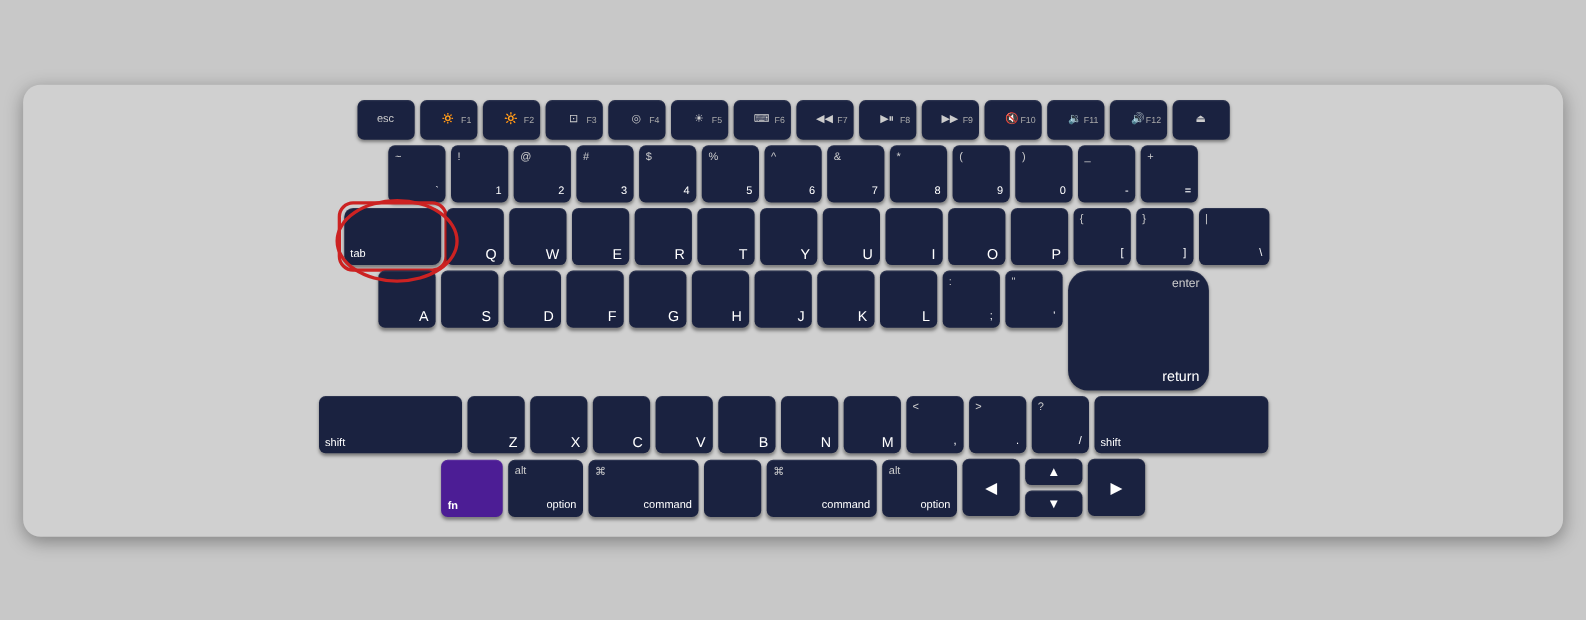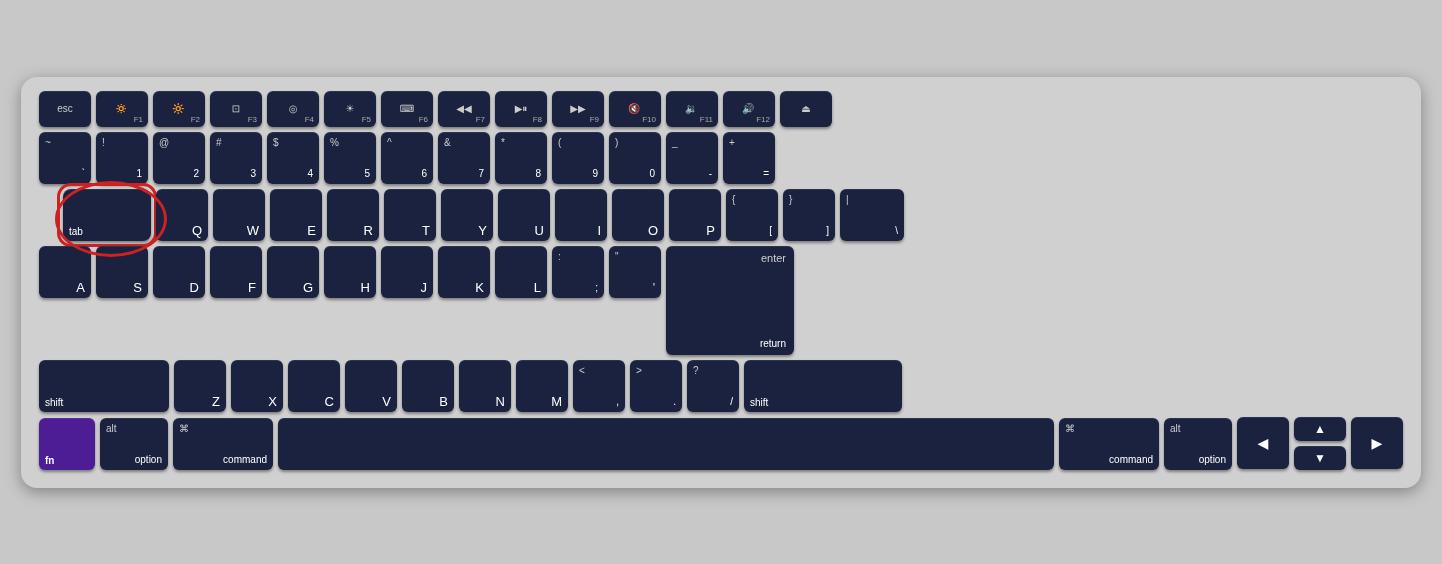--- a/index.html
+++ b/index.html
@@ -15,20 +15,21 @@
     }
     .keyboard {
       background: #d0d0d0;
       border-radius: 16px;
       padding: 14px 18px 18px 18px;
       display: flex;
       flex-direction: column;
       gap: 5px;
       box-shadow: 0 4px 16px rgba(0,0,0,0.35);
       width: 1400px;
+      align-items: center;
     }
     .key-row {
       display: flex;
       gap: 5px;
       align-items: flex-end;
     }
     .key {
       background: #1a2240;
       color: #ffffff;
       border-radius: 6px;
@@ -60,21 +61,21 @@
     .key.tab-key { min-width: 88px; }
     .key.caps { min-width: 104px; }
     .key.shift-left { min-width: 130px; }
     .key.shift-right { min-width: 158px; }
     .key.delete-key { min-width: 104px; }
     .key.enter-key {
       min-width: 120px;
       height: 109px;
       justify-content: flex-start;
       padding-top: 6px;
-      border-radius: 6px;
+      border-radius: 18px;
     }
     .key.space { flex: 1; }
     .key.fn-key { min-width: 56px; background: #4c1d95; font-weight: bold; }
     .key.control-key { min-width: 76px; background: #c0392b; }
     .key.arrow-key { min-width: 52px; height: 26px; }
     .key.tab-key.highlighted {
       outline: 3px solid #cc2222;
       outline-offset: 3px;
       border-radius: 8px;
       margin-left: 24px;
@@ -90,21 +91,21 @@
     .key.fn-row .fn-icon {
       font-size: 10px;
       text-align: center;
       color: #ccc;
       line-height: 1.2;
     }
     .key.fn-row .fn-num {
       font-size: 8px;
       color: #aaa;
       position: absolute;
-      bottom: 3px;
+      bottom: 13px;
       right: 5px;
     }
     .key.esc-key {
       height: 36px;
       min-width: 52px;
       justify-content: center;
       align-items: center;
     }
     .tab-circle {
       position: absolute;
@@ -330,21 +331,21 @@
     <div class="key two-line">
       <span class="two-line-top">:</span>
       <span class="two-line-bottom">;</span>
     </div>
     <div class="key two-line">
       <span class="two-line-top">"</span>
       <span class="two-line-bottom">'</span>
     </div>
     <div class="key enter-key" style="height:109px; display:flex; flex-direction:column; justify-content:space-between; padding: 6px 8px; min-width:128px;">
       <span style="font-size:11px; color:#ccc; align-self:flex-end;">enter</span>
-      <span style="font-size:10px; color:#fff; align-self:flex-end;">return</span>
+      <span style="font-size:13px; color:#fff; align-self:flex-end;">return</span>
     </div>
   </div>
 
   <div class="key-row">
     <div class="key shift-left">
       <span class="bottom-label">shift</span>
     </div>
     <div class="key">
         <span class="main-label">Z</span>
       </div>

